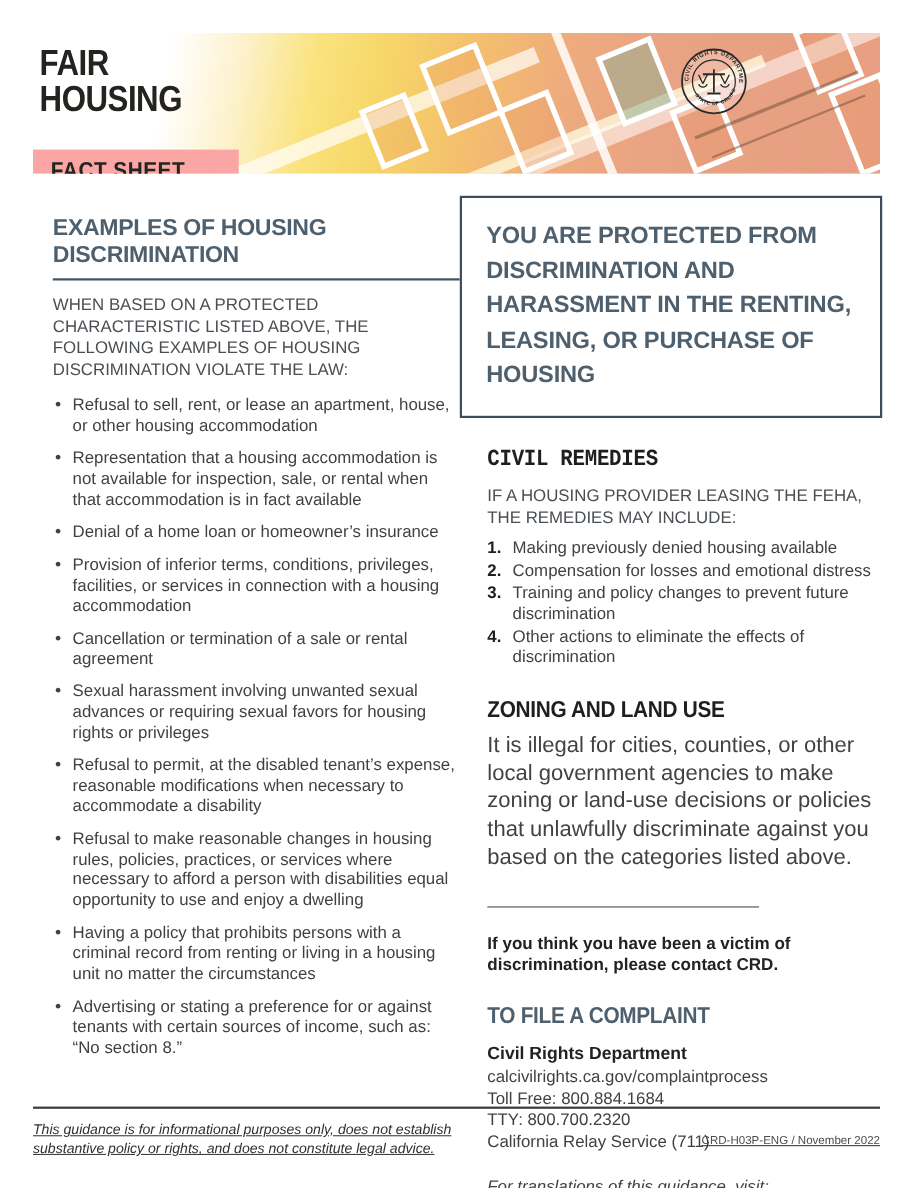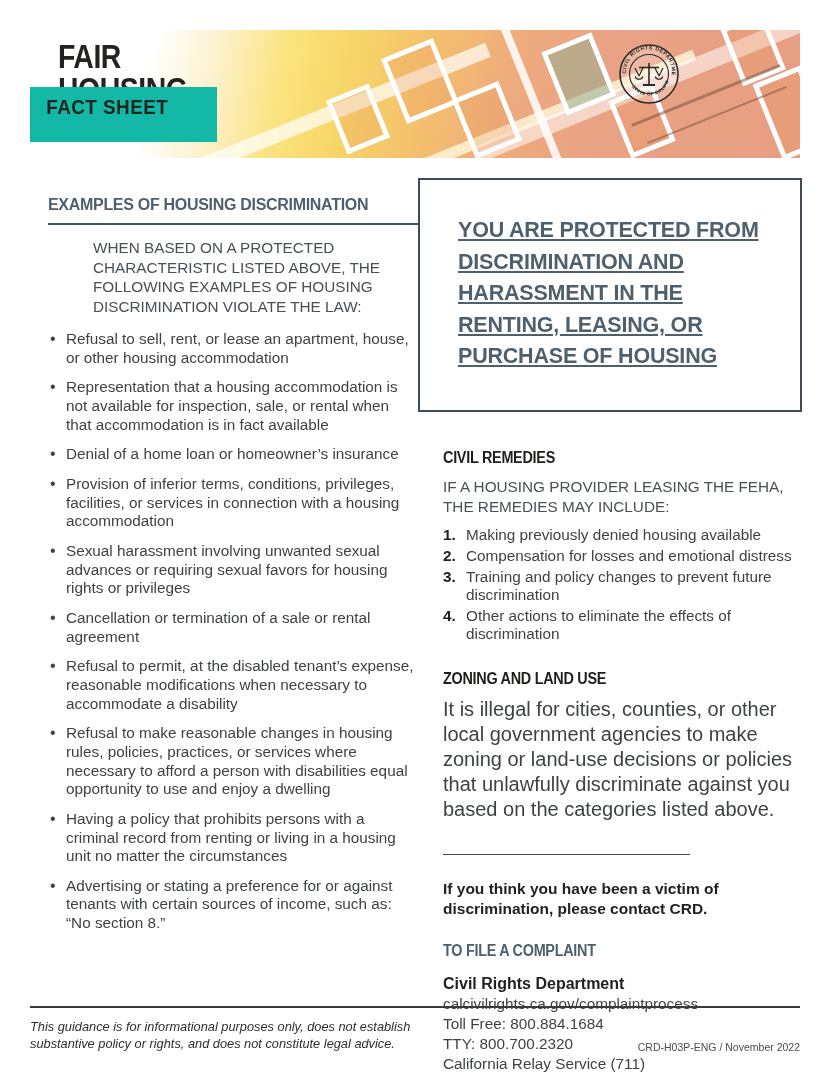--- a/index.html
+++ b/index.html
@@ -9,61 +9,61 @@
     margin:0 auto;
   }
   
   .header{position:absolute;left:30px;top:30px;width:770px;height:128px;overflow:hidden;}
   .photo{position:absolute;inset:0;
     background:linear-gradient(100deg,#ffffff 0%,#ffffff 16%,#fdf2cf 24%,#fae37e 33%,#f7d668 41%,#f4c06d 51%,#eeab7d 62%,#e9a284 74%,#e79e82 100%);}
   .photo div{position:absolute;}
   .stripe{background:rgba(255,255,255,0.7);transform:rotate(-22deg);}
   .win{border:5px solid #ffffff;background:rgba(233,150,100,0.25);transform:rotate(-22deg);}
   .rail{background:rgba(98,66,46,0.45);transform:rotate(-22deg);}
-  .title{position:absolute;left:28px;top:10px;color:#25231f;font-weight:bold;font-size:33px;line-height:1.0;letter-spacing:-0.5px;}
+  .title{position:absolute;left:6px;top:10px;color:#25231f;font-weight:bold;font-size:33px;line-height:1.0;letter-spacing:-0.5px;}
   .title .cond{display:block;transform:scaleX(0.86);transform-origin:0 0;white-space:nowrap;}
-  .band{position:absolute;left:0;bottom:16px;width:187px;height:55px;background:#14b8a6;}
+  .band{position:absolute;left:0;bottom:0;width:187px;height:22px;background:#fca5a5;}
   .band span{display:inline-block;transform:scaleX(0.9);transform-origin:0 50%;white-space:nowrap;
     font-weight:bold;font-size:21px;color:#20251f;line-height:39px;padding-left:18px;letter-spacing:0.5px;}
   .logo{position:absolute;left:588px;top:13px;width:182px;height:100px;}
   .seal{position:absolute;left:0;top:0;}
   .logo-text{position:absolute;left:70px;top:6px;color:#2a2a28;}
   .logo-text .nm{font-weight:bold;font-size:19px;line-height:1.08;letter-spacing:-0.3px;white-space:nowrap;}
   .logo-text .tg{font-weight:bold;font-size:7.5px;letter-spacing:1.1px;margin-top:4px;white-space:nowrap;}
   
   .slate{color:#4e5f6d;}
-  h2{margin:0;font-size:16px;font-weight:bold;line-height:1.15;letter-spacing:-0.3px;}
+  h2{margin:0;font-size:21px;font-weight:bold;line-height:1.15;letter-spacing:-0.3px;}
   .cond1{display:inline-block;transform:scaleX(0.9);transform-origin:0 50%;white-space:nowrap;}
   .caps{font-size:15.3px;line-height:1.27;color:#4a4f54;}
   .left-col{position:absolute;left:48px;top:196px;width:370px;}
   .rule{height:2px;background:#42525e;margin-top:9px;}
-  .left-col .caps{margin-top:13px;margin-left:45px;}
+  .left-col .caps{margin-top:13px;}
   ul.bullets{list-style:none;margin:14px 0 0 0;padding:0;font-size:15.3px;line-height:1.22;color:#3f4244;}
   ul.bullets li{position:relative;padding-left:18px;margin-bottom:11px;}
   ul.bullets li::before{content:"\2022";position:absolute;left:2px;top:-1px;font-size:16px;color:#3f4244;}
   .right-col{position:absolute;left:418px;top:178px;width:384px;}
   .pbox{border:2.5px solid #3e4d59;padding:19px 20px 21px 22px;background:#ffffff;}
-  .pbox h1{margin:16px;font-size:21.5px;font-weight:bold;line-height:1.47;letter-spacing:-0.2px;color:#4e5f6d;text-decoration:underline;}
+  .pbox h1{margin:0;font-size:21.5px;font-weight:bold;line-height:1.47;letter-spacing:-0.2px;color:#4e5f6d;}
   .rc{margin-left:25px;width:357px;}
   .ink{color:#1e1e1c;}
   .rc .caps{margin-top:10px;}
-  .mt-lg{margin-top:37px;}
+  .mt-lg{margin-top:27px;font-family:Liberation Mono, monospace;}
   ol.remedies{list-style:none;margin:10px 0 0 0;padding:0;font-size:15.3px;line-height:1.22;color:#3f4244;}
   ol.remedies li{position:relative;padding-left:23px;margin-bottom:2px;}
   ol.remedies .num{position:absolute;left:0;top:0;font-weight:bold;color:#1e1e1c;}
   .bodytext{margin-top:8px;font-size:20px;line-height:1.26;color:#3f4244;}
   .divider{margin-top:32px;width:247px;border-top:1.5px solid #4a4a48;}
   .victim{margin-top:24px;font-size:15.5px;line-height:1.25;font-weight:bold;color:#222220;width:345px;}
   .org{margin-top:13px;font-size:16px;font-weight:bold;color:#222220;line-height:1.3;}
   .contact-line{font-size:15.3px;line-height:1.3;color:#3f4244;}
   .trans{margin-top:22px;font-style:italic;font-size:15.3px;color:#3f4244;}
   .link{display:inline-block;margin-top:9px;font-size:18px;color:#6d28d9;text-decoration:underline;}
   
   .footer{position:absolute;left:30px;top:1006px;width:770px;border-top:2px solid #3a3a38;
-    display:flex;justify-content:space-between;align-items:flex-end;padding-top:10px;}
+    display:flex;justify-content:space-between;align-items:center;padding-top:10px;text-decoration:underline;}
   .disclaimer{width:445px;font-style:italic;font-size:12.8px;line-height:1.35;color:#2e2e2c;}
   .doccode{font-size:10.5px;color:#4c4c4a;margin-top:3px;white-space:nowrap;}
 </style>
 </head>
 <body>
 
 <div class="page">
 
   <div class="header">
     <div class="photo">
@@ -118,22 +118,22 @@
 
   <div class="left-col">
     <h2 class="slate">EXAMPLES OF HOUSING DISCRIMINATION</h2>
     <div class="rule"></div>
     <div class="caps">WHEN BASED ON A PROTECTED CHARACTERISTIC LISTED ABOVE, THE FOLLOWING EXAMPLES OF HOUSING DISCRIMINATION VIOLATE THE LAW:</div>
     <ul class="bullets">
       <li>Refusal to sell, rent, or lease an apartment, house, or other housing accommodation</li>
       <li>Representation that a housing accommodation is not available for inspection, sale, or rental when that accommodation is in fact available</li>
       <li>Denial of a home loan or homeowner’s insurance</li>
       <li>Provision of inferior terms, conditions, privileges, facilities, or services in connection with a housing accommodation</li>
+      <li>Cancellation or termination of a sale or rental agreement</li>
       <li>Sexual harassment involving unwanted sexual advances or requiring sexual favors for housing rights or privileges</li>
-      <li>Cancellation or termination of a sale or rental agreement</li>
       <li>Refusal to permit, at the disabled tenant’s expense, reasonable modifications when necessary to accommodate a disability</li>
       <li>Refusal to make reasonable changes in housing rules, policies, practices, or services where necessary to afford a person with disabilities equal opportunity to use and enjoy a dwelling</li>
       <li>Having a policy that prohibits persons with a criminal record from renting or living in a housing unit no matter the circumstances</li>
       <li>Advertising or stating a preference for or against tenants with certain sources of income, such as: “No section 8.”</li>
     </ul>
   </div>
 
   <div class="right-col">
     <div class="pbox">
       <h1>YOU ARE PROTECTED FROM DISCRIMINATION AND HARASSMENT IN THE RENTING, LEASING, OR PURCHASE OF HOUSING</h1>

